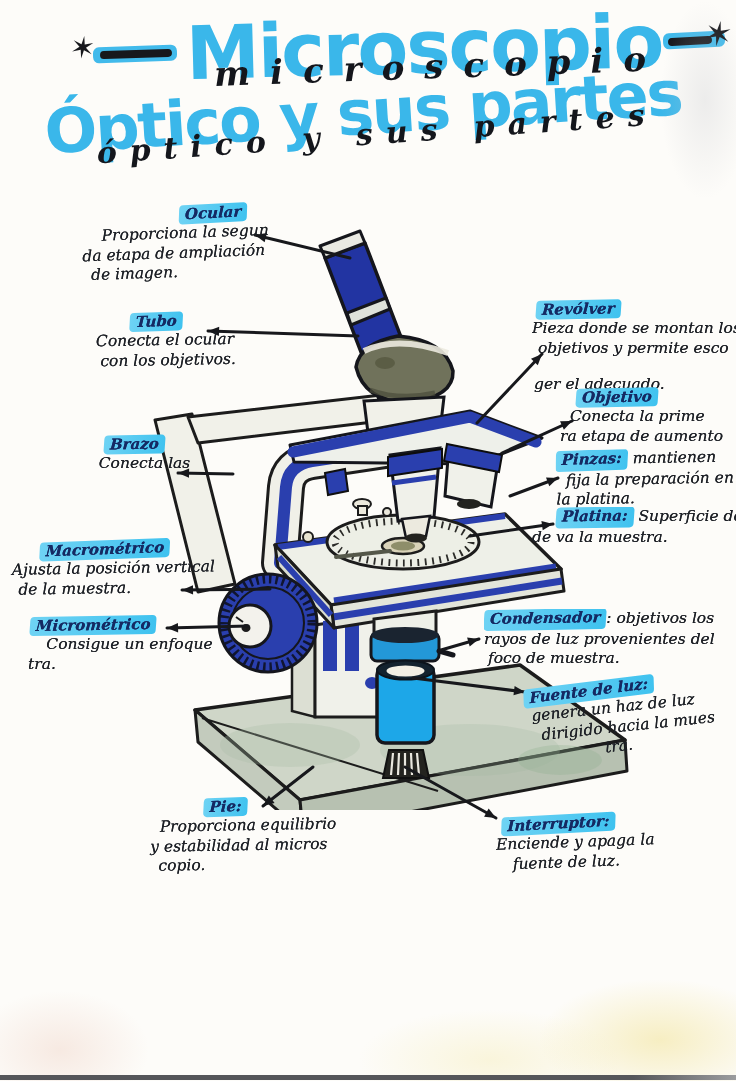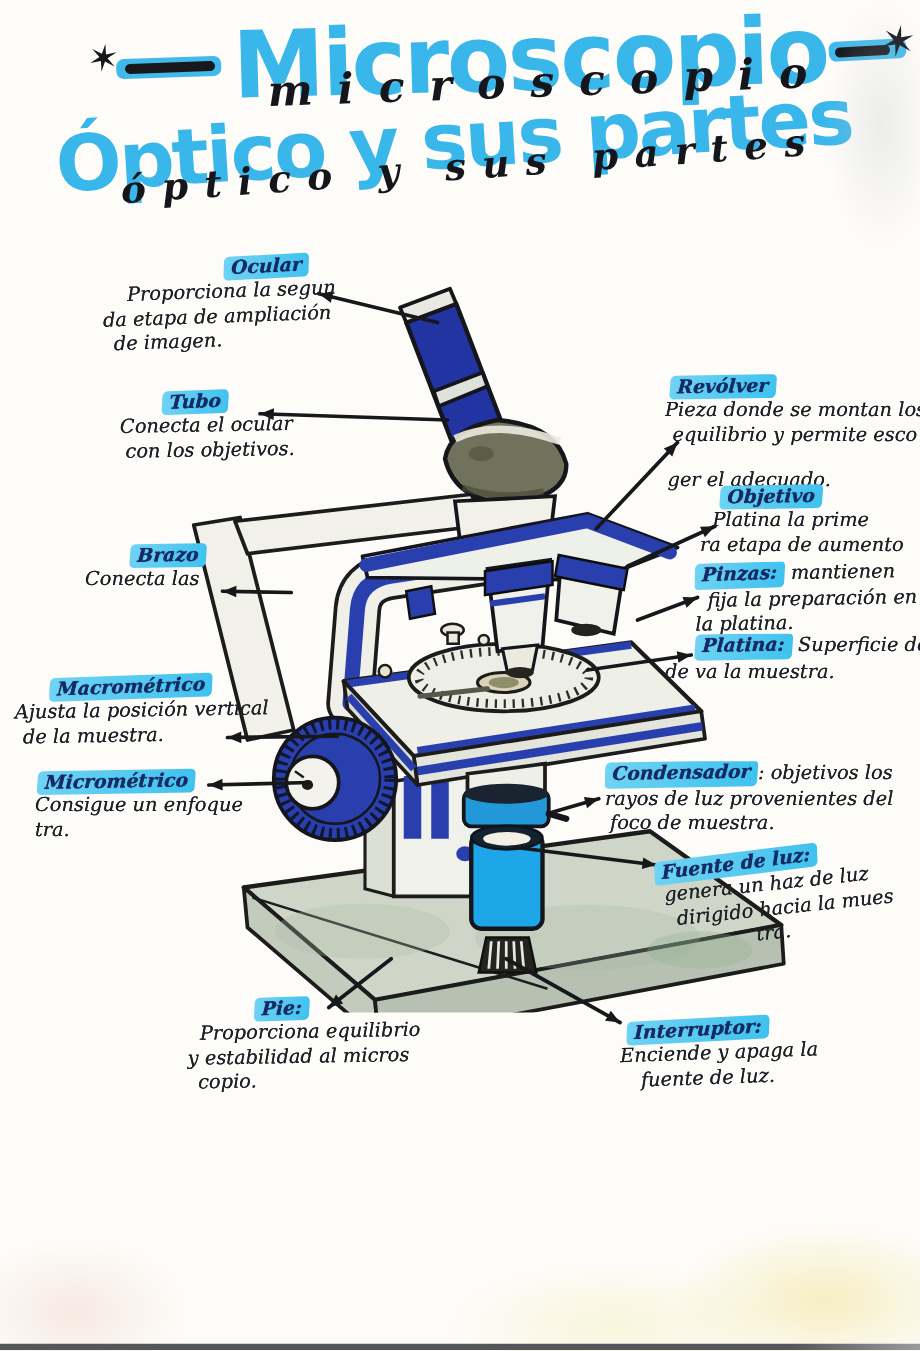--- a/index.html
+++ b/index.html
@@ -224,52 +224,52 @@
   </div>
 
   <div class="label" id="lab-tubo">
     <div style="margin-left:46px;"><span class="hl">Tubo</span></div>
     <div class="line" style="margin-left:12px;">Conecta el ocular</div>
     <div class="line" style="margin-left:16px;">con los objetivos.</div>
   </div>
 
   <div class="label" id="lab-brazo">
     <div style="margin-left:68px;"><span class="hl">Brazo</span></div>
-    <div class="line" style="margin-left:32px;">Conecta las</div>
+    <div class="line" style="margin-left:32px;text-align:center;">Conecta las</div>
   </div>
 
   <div class="label" id="lab-macrometrico">
     <div style="margin-left:28px;"><span class="hl">Macrométrico</span></div>
     <div class="line">Ajusta la posición vertical</div>
     <div class="line" style="margin-left:6px;">de la muestra.</div>
   </div>
 
   <div class="label" id="lab-micrometrico">
     <div style="margin-left:4px;"><span class="hl">Micrométrico</span></div>
-    <div class="line" style="margin-left:2px;">Consigue un enfoque</div>
+    <div class="line" style="margin-left:2px;text-align:center;">Consigue un enfoque</div>
     <div class="line" style="margin-left:2px;">tra.</div>
   </div>
 
   <div class="label" id="lab-pie">
     <div style="margin-left:54px;"><span class="hl">Pie:</span></div>
     <div class="line" style="margin-left:10px;">Proporciona equilibrio</div>
     <div class="line">y estabilidad al micros</div>
     <div class="line" style="margin-left:8px;">copio.</div>
   </div>
 
   <div class="label" id="lab-revolver">
     <div style="margin-left:4px;"><span class="hl">Revólver</span></div>
     <div class="line">Pieza donde se montan los</div>
-    <div class="line" style="margin-left:6px;">equilibrio y permite esco</div>
+    <div class="line" style="margin-left:6px;">objetivos y permite esco</div>
     <div class="line" style="margin-left:2px;margin-top:17px;">ger el adecuado.</div>
   </div>
 
   <div class="label" id="lab-objetivo">
     <div style="margin-left:16px;"><span class="hl">Objetivo</span></div>
-    <div class="line" style="margin-left:10px;">Platina la prime</div>
+    <div class="line" style="margin-left:10px;">Conecta la prime</div>
     <div class="line">ra etapa de aumento</div>
   </div>
 
   <div class="label" id="lab-pinzas">
     <div class="line"><span class="hl">Pinzas:</span> <span>mantienen</span></div>
     <div class="line" style="margin-left:10px;">fija la preparación en</div>
     <div class="line">la platina.</div>
   </div>
 
   <div class="label" id="lab-platina">

